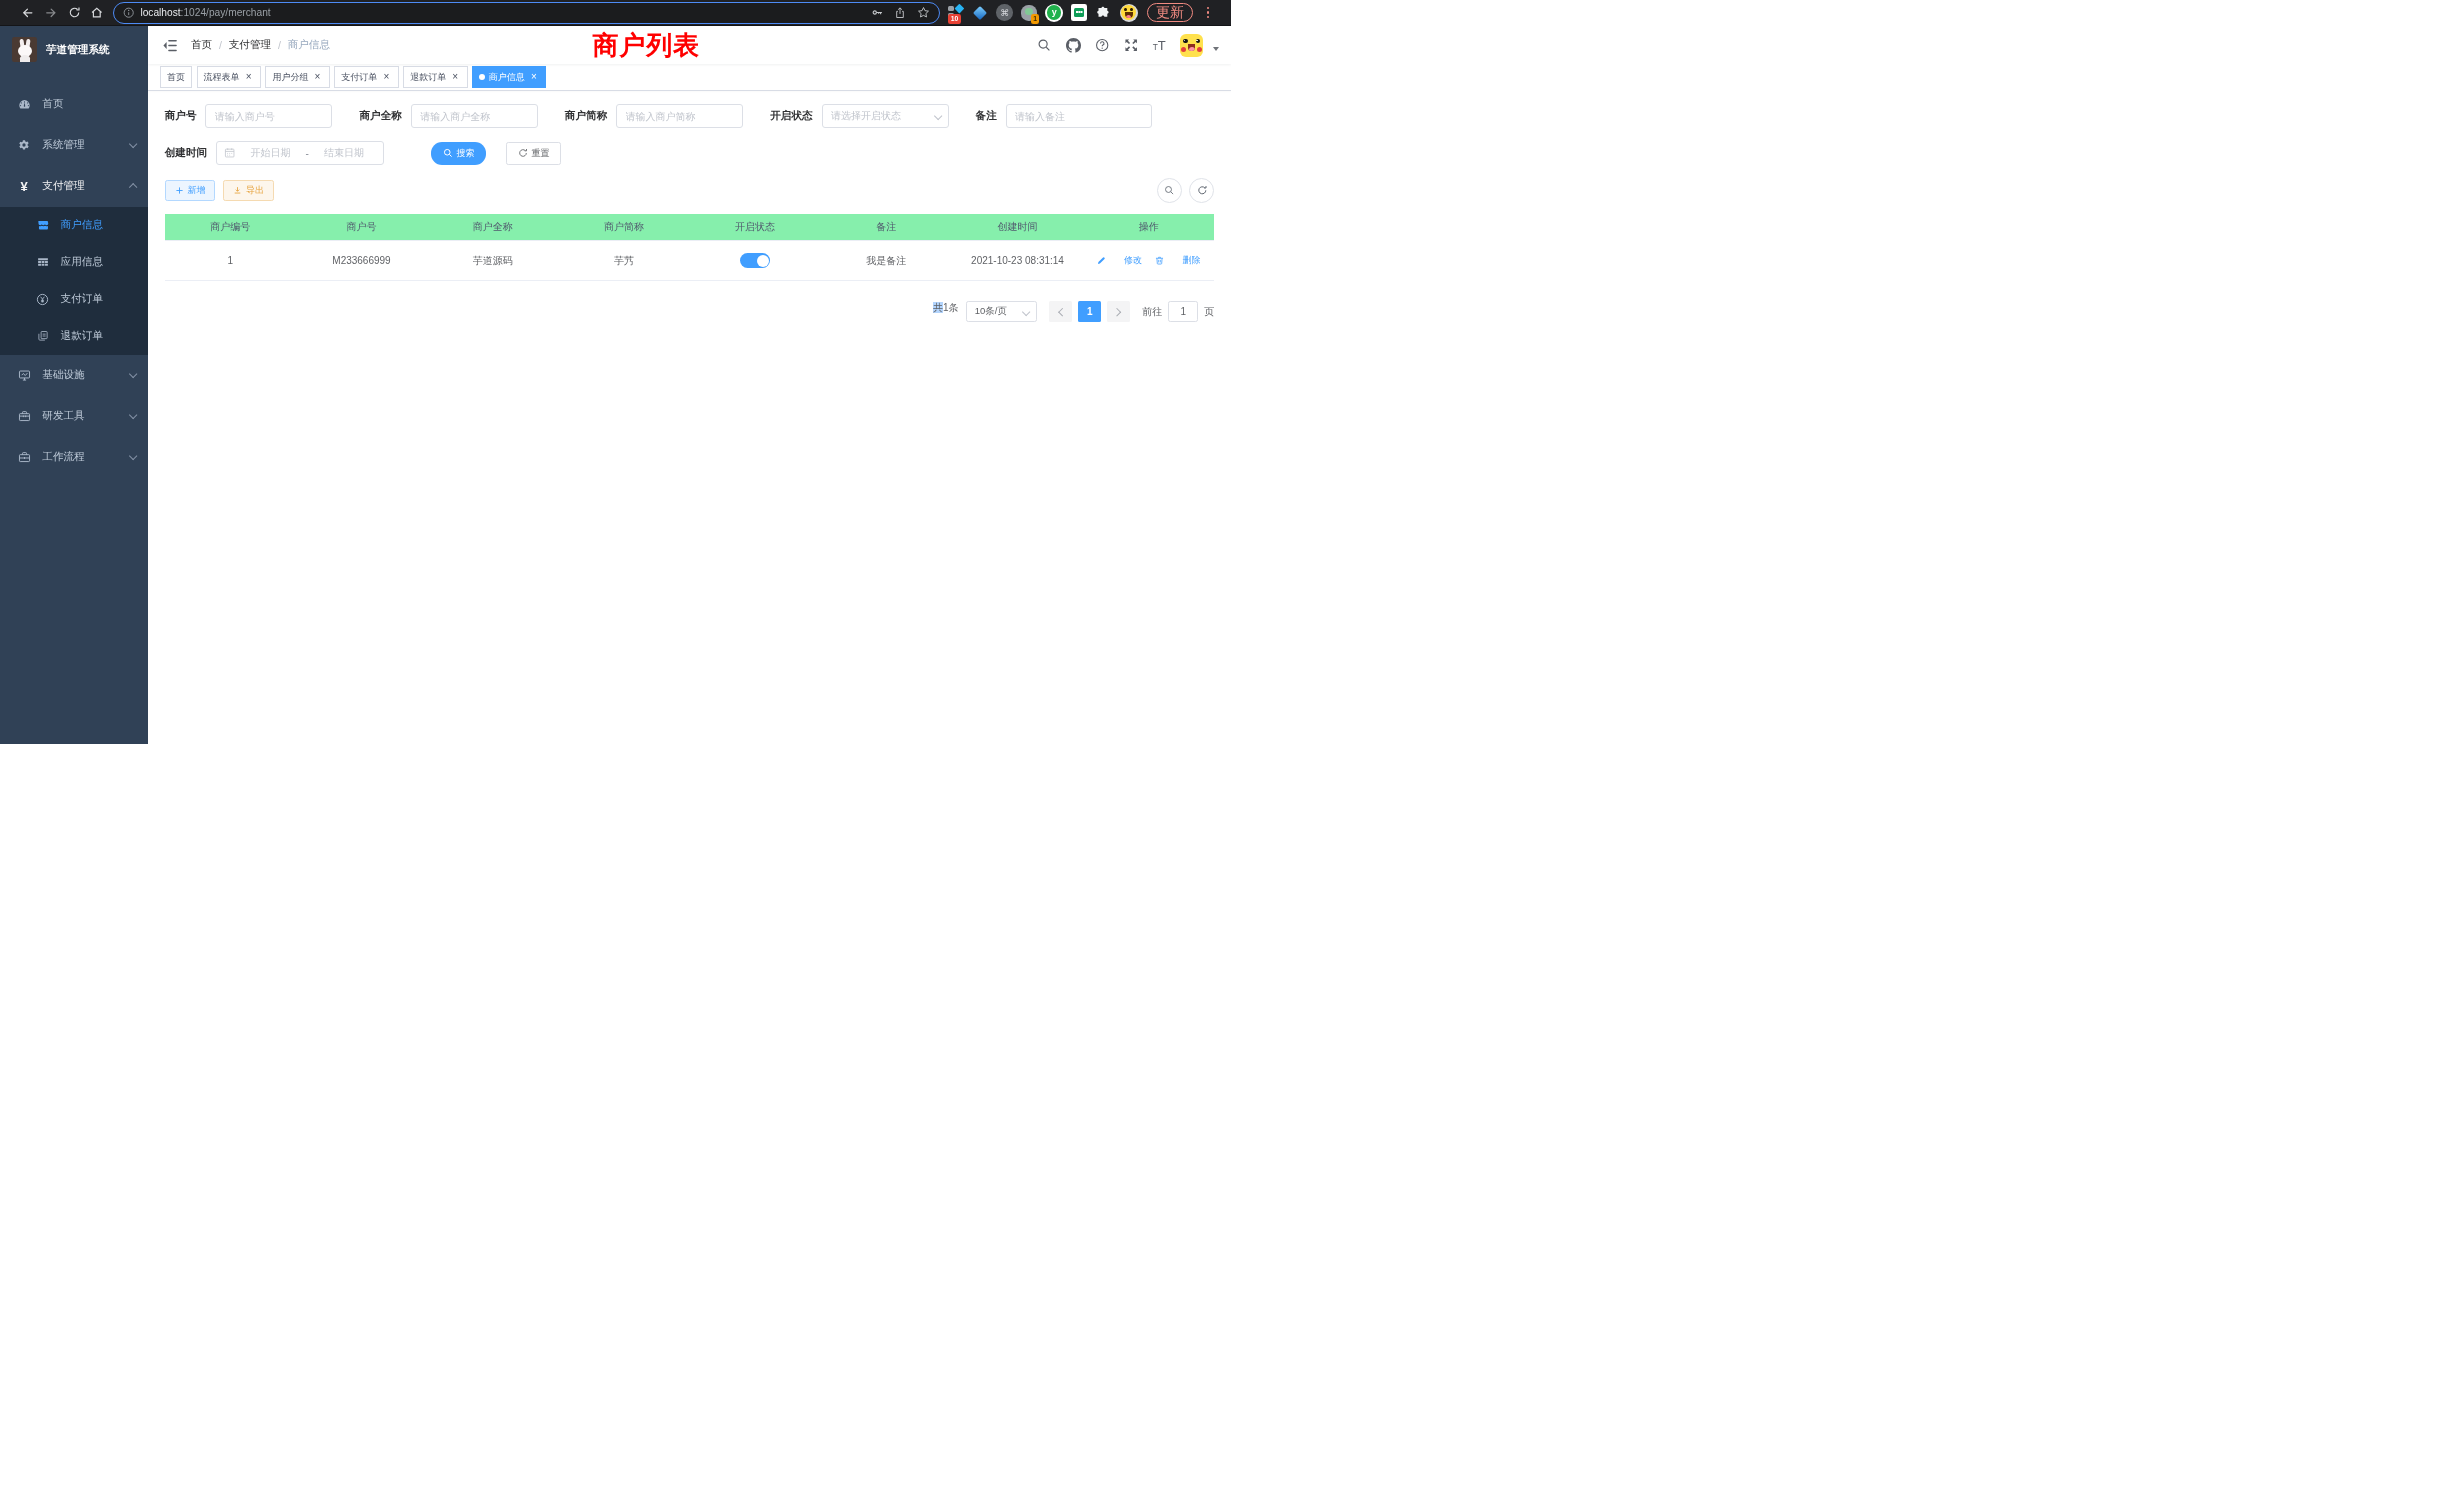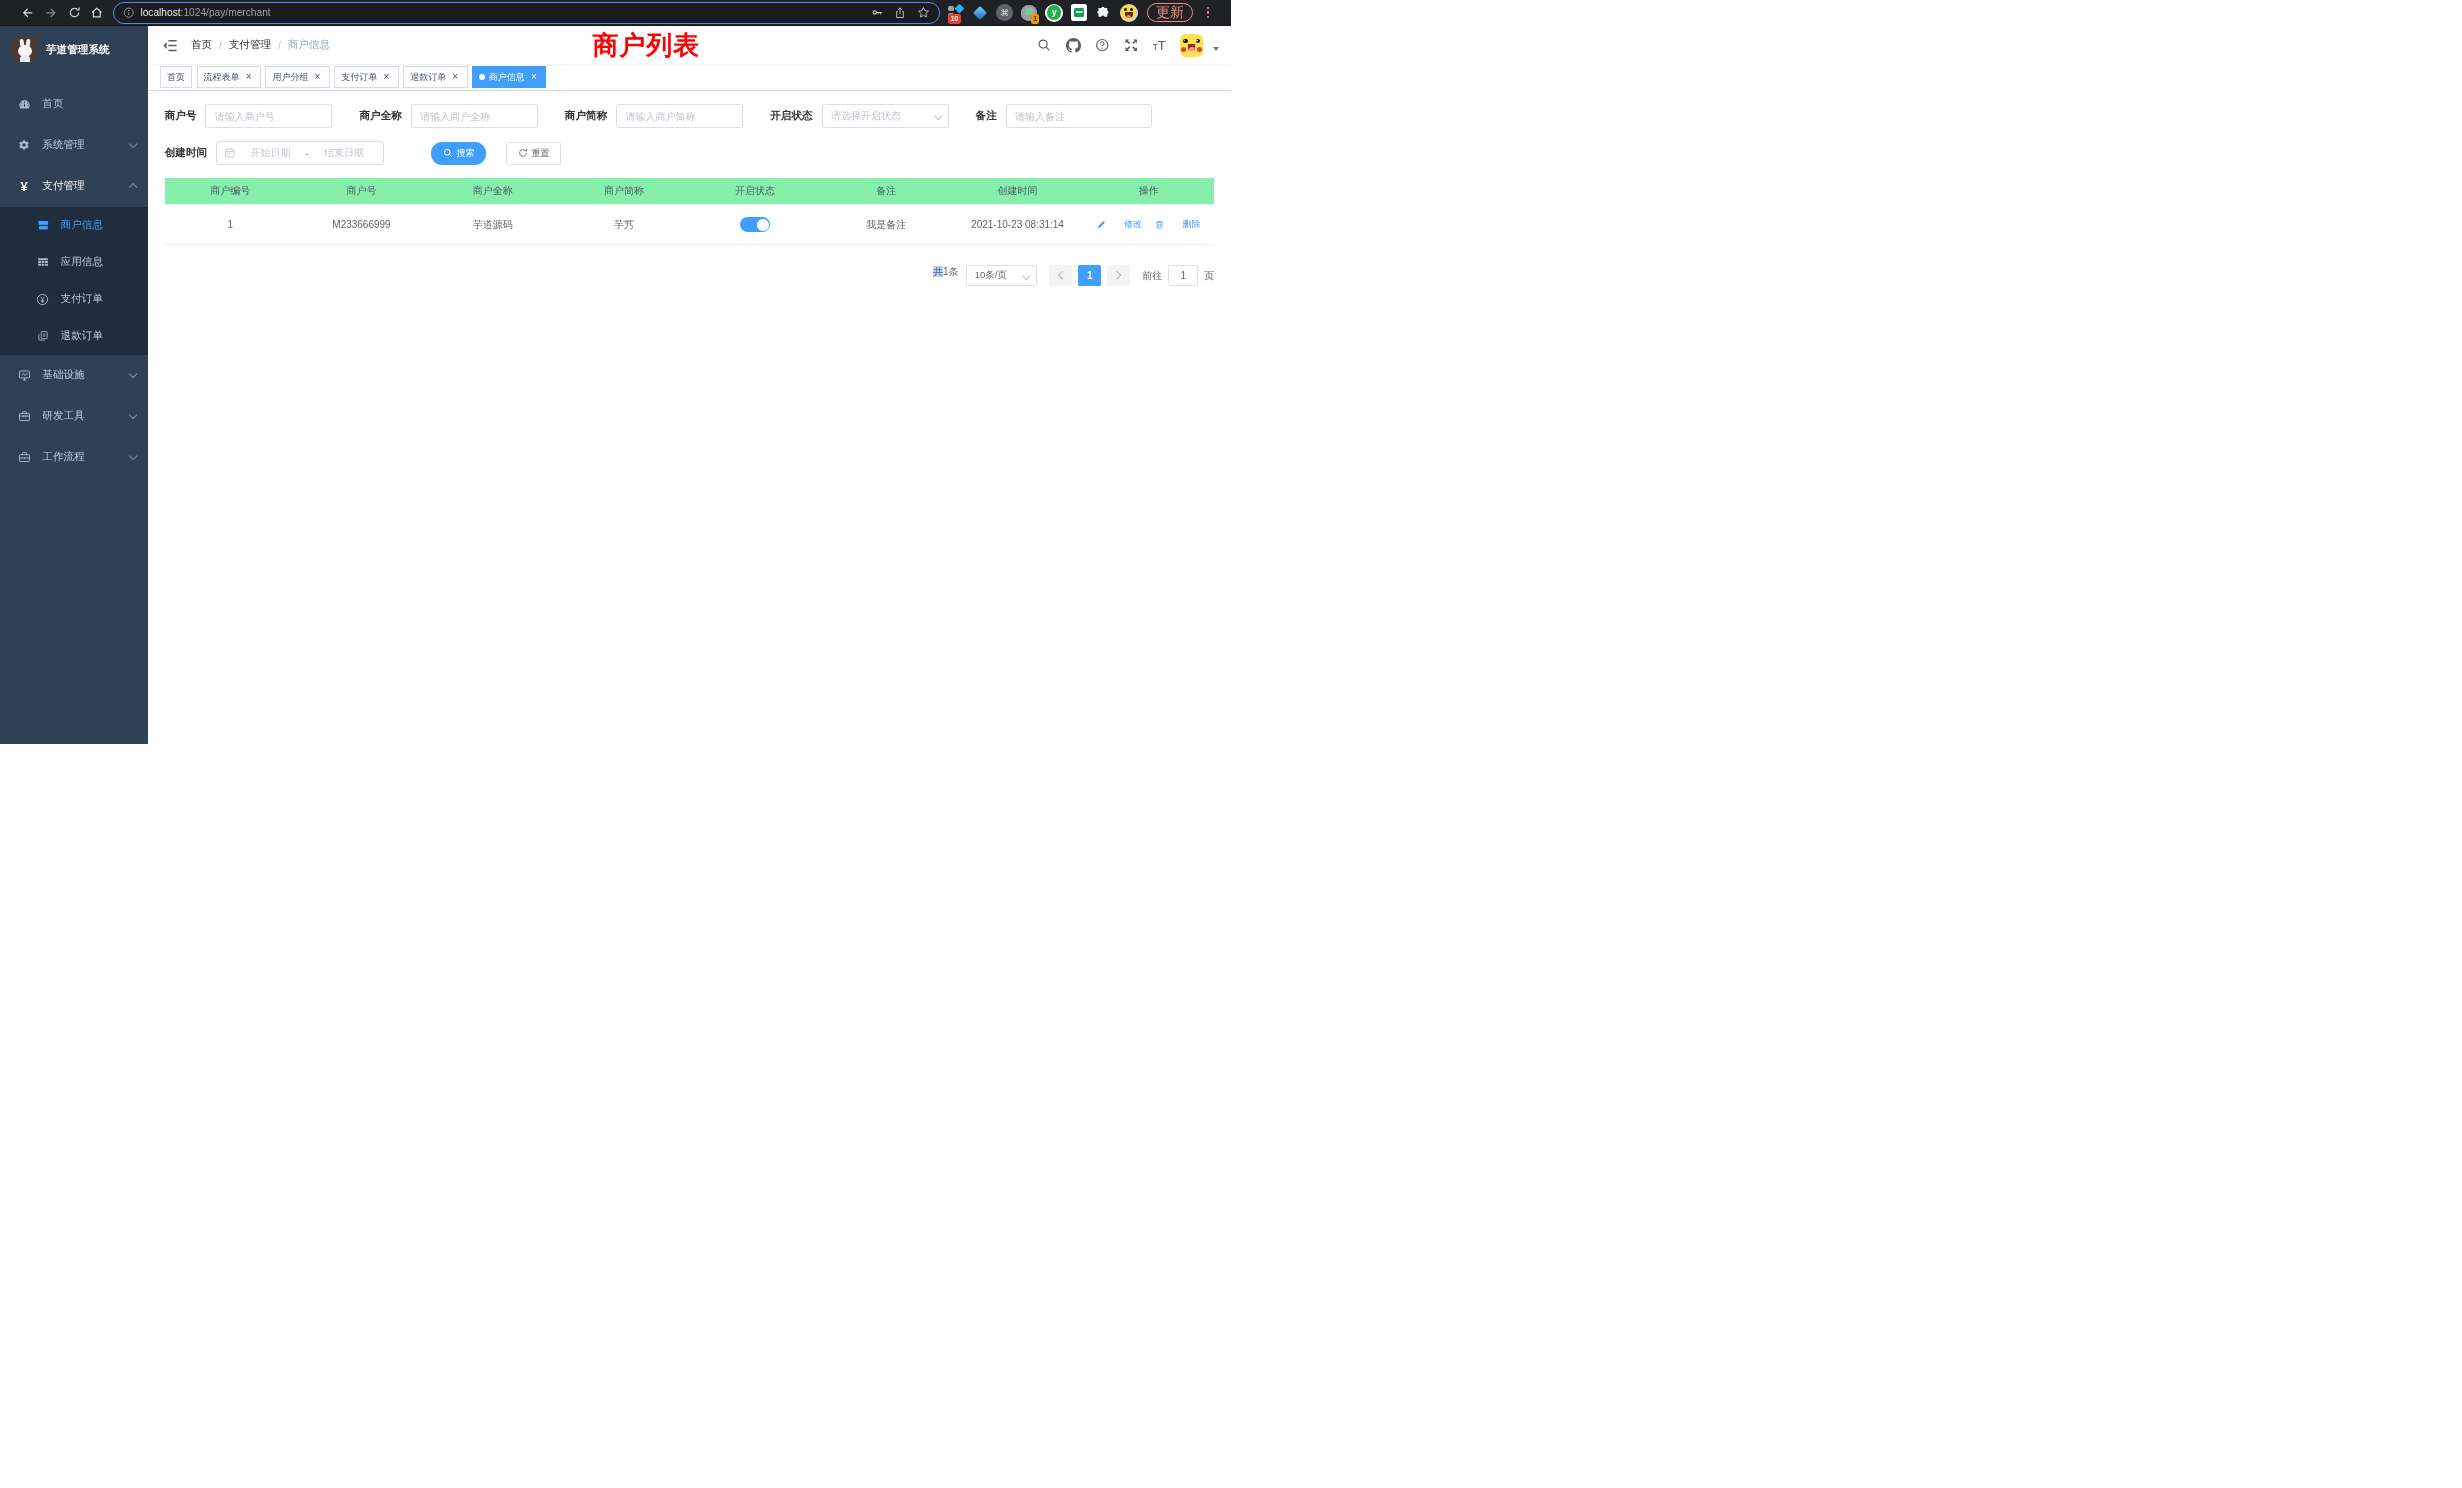--- a/index.html
+++ b/index.html
@@ -508,20 +508,47 @@
             <span>搜索</span>
           </button>
           <button class="btn btn-default btn-reset">
             <svg width="10" height="10" viewBox="0 0 16 16" fill="none" stroke="currentColor" stroke-width="1.4">
                 <path d="M13.3 8a5.3 5.3 0 1 1-1.6-3.8M13.6 1.6v2.9h-2.9"></path>
               </svg>
             <span>重置</span>
           </button>
         </div>
 
+        <div class="toolbar-row">
+          <button class="btn btn-sm btn-plain-primary">
+            <svg width="9" height="9" viewBox="0 0 16 16" fill="none" stroke="currentColor" stroke-width="1.6">
+                <path d="M8 2.5v11M2.5 8h11"></path>
+              </svg>
+            <span>新增</span>
+          </button>
+          <button class="btn btn-sm btn-plain-warning">
+            <svg width="9" height="9" viewBox="0 0 16 16" fill="none" stroke="currentColor" stroke-width="1.5">
+                <path d="M8 2v7M5 6.5 8 9.5l3-3M3 12.5h10"></path>
+              </svg>
+            <span>导出</span>
+          </button>
+          <div class="toolbar-right">
+            <span class="circle-btn">
+              <svg width="10.6" height="10.6" viewBox="0 0 20 20" fill="none" stroke="currentColor" stroke-width="1.6">
+                  <circle cx="8.5" cy="8.5" r="5.6"></circle>
+                  <path d="m12.9 12.9 4.3 4.3"></path>
+                </svg>
+            </span>
+            <span class="circle-btn">
+              <svg width="10.6" height="10.6" viewBox="0 0 16 16" fill="none" stroke="currentColor" stroke-width="1.5">
+                  <path d="M13.3 8a5.3 5.3 0 1 1-1.6-3.8M13.6 1.6v2.9h-2.9"></path>
+                </svg>
+            </span>
+          </div>
+        </div>
 
         <table class="grid">
           <thead>
             <tr>
               <th>商户编号</th>
               <th>商户号</th>
               <th>商户全称</th>
               <th>商户简称</th>
               <th>开启状态</th>
               <th>备注</th>

